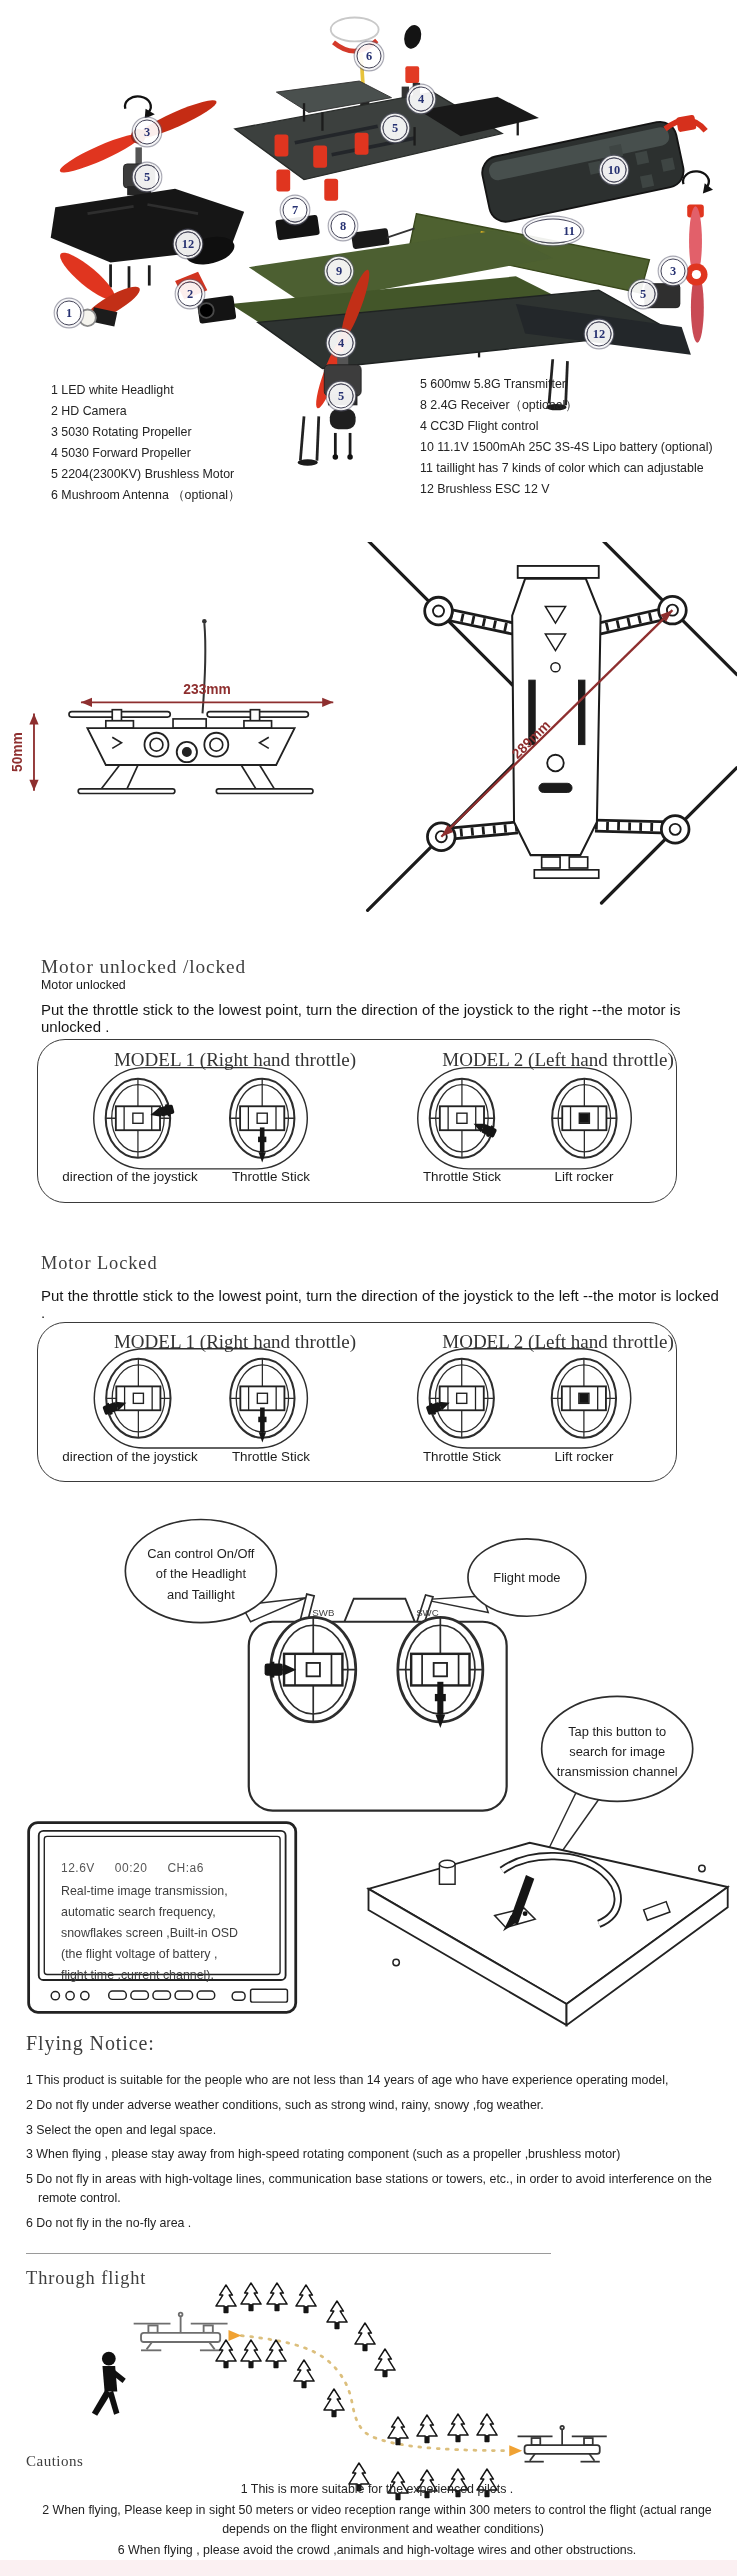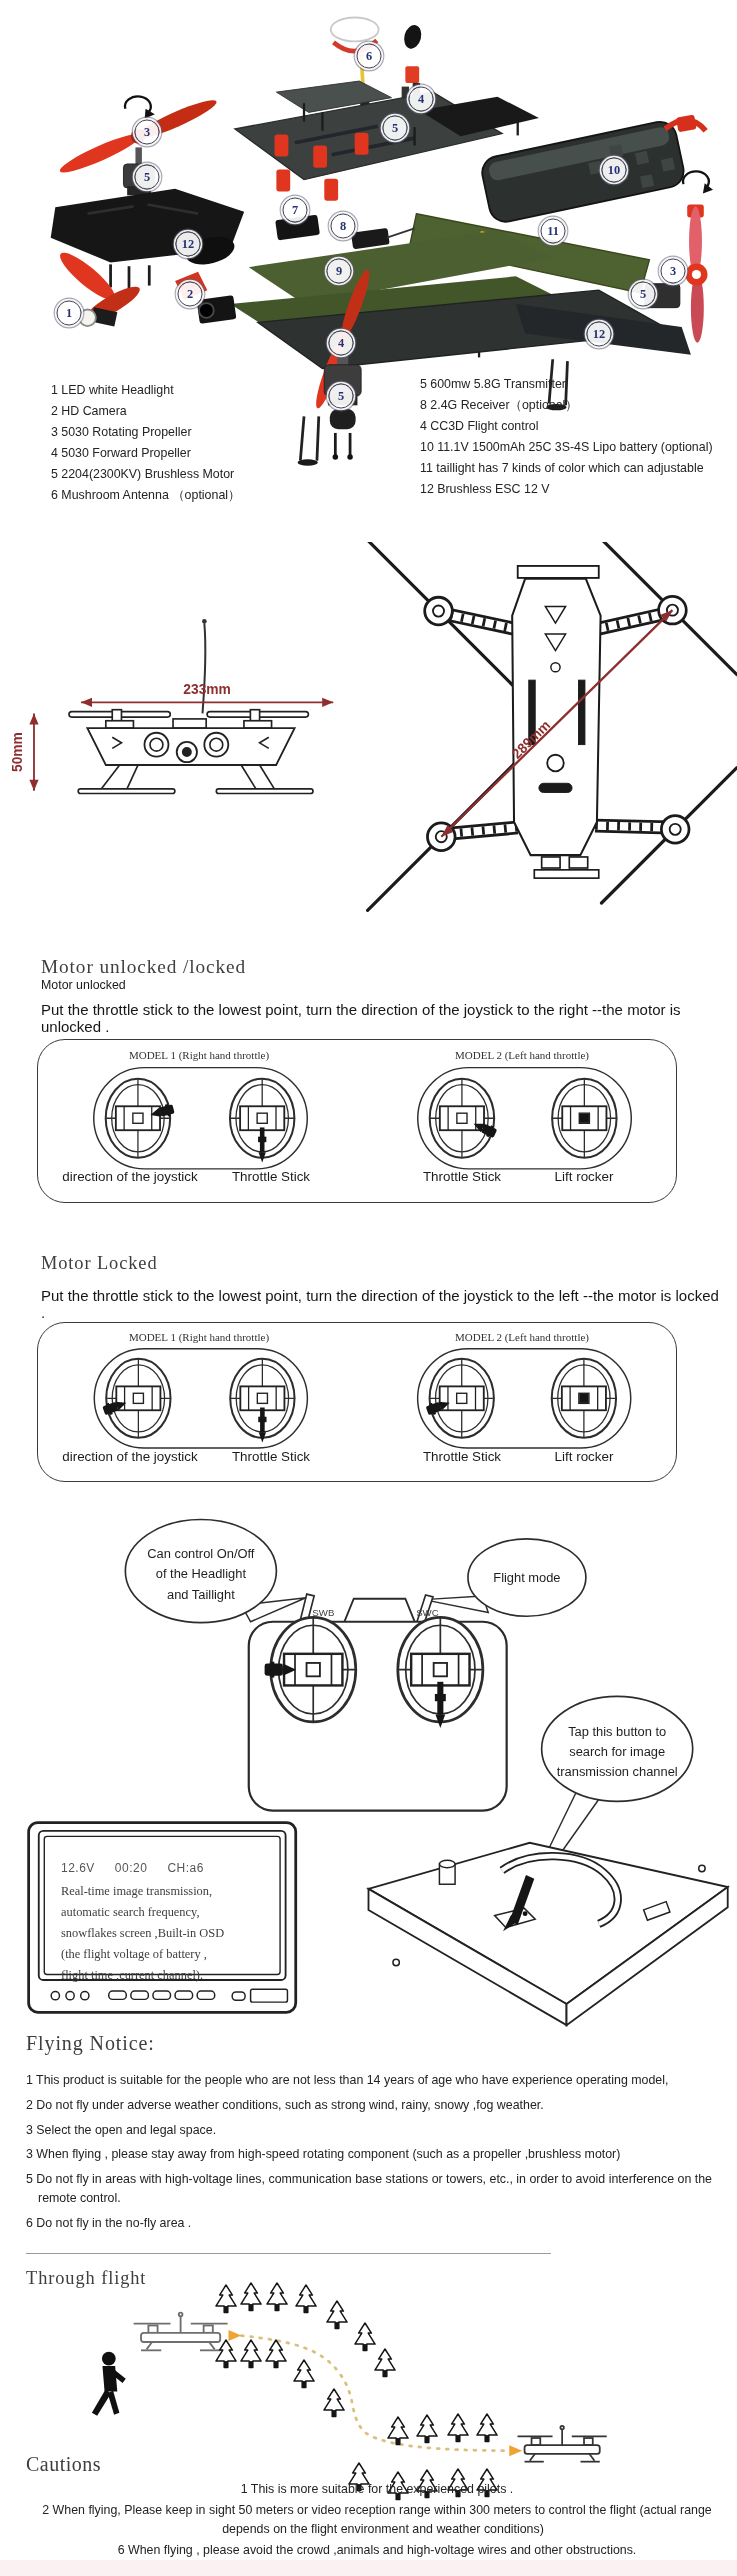--- a/index.html
+++ b/index.html
@@ -16,28 +16,28 @@
          transform:translate(-50%,-50%);
          font-family:"Liberation Serif",serif;font-weight:bold;
          font-size:12.4px;color:#273272;}
 
   .parts-col{position:absolute;font-size:12.4px;color:#242424;}
   .parts-col .part-item{line-height:21px;white-space:nowrap;}
 
   .instr{font-size:15px;color:#161616;}
 
   .panel{position:absolute;border:1.8px solid #3a3a3a;border-radius:28px;background:#fff;}
-  .model-label{position:absolute;font-family:"Liberation Serif",serif;font-size:11px;
-               color:#333;transform:translateX(-50%);white-space:nowrap;}
+  .model-label{position:absolute;font-family:"Liberation Serif",serif;font-size:19px;
+               color:#333;transform:translateX(-50%);white-space:nowrap;margin-left:36px;}
   .stick-label{position:absolute;font-size:13.4px;color:#1c1c1c;
                transform:translateX(-50%);white-space:nowrap;}
 
   .mon-status{position:absolute;display:flex;gap:20px;font-size:12px;color:#565656;letter-spacing:0.5px;}
   .mon-lines{position:absolute;font-size:12.4px;color:#3e3e3e;}
-  .mon-lines .mon-line{line-height:21px;white-space:nowrap;font-family:Liberation Serif, serif;}
+  .mon-lines .mon-line{line-height:21px;white-space:nowrap;}
 
   .fn-items{position:absolute;width:702px;}
   .fn-items .fn-item{font-size:12.4px;line-height:19.3px;margin-bottom:5.5px;
                      padding-left:12px;text-indent:-12px;color:#232323;}
   .ca-items{position:absolute;width:702px;text-align:center;}
   .ca-items .ca-item{font-size:12.4px;line-height:18.4px;margin-bottom:2.8px;
                      padding-left:12px;text-indent:-12px;color:#232323;}
 
   .tree{position:absolute;width:22px;height:29.5px;}
   .divider{position:absolute;height:0;border-top:1.8px solid #9a9a9a;}
@@ -249,21 +249,21 @@
       </div>
       <div class="badge" style="left: 295px; top: 210px;">
         <span>7</span>
       </div>
       <div class="badge" style="left: 343px; top: 226px;">
         <span>8</span>
       </div>
       <div class="badge" style="left: 188px; top: 244px;">
         <span>12</span>
       </div>
-      <div class="badge" style="left: 553px; top: 231px;">
+      <div class="badge" style="left: 553px; top: 231px; padding-left: 32px;">
         <span>11</span>
       </div>
       <div class="badge" style="left: 339px; top: 271px;">
         <span>9</span>
       </div>
       <div class="badge" style="left: 190px; top: 294px;">
         <span>2</span>
       </div>
       <div class="badge" style="left: 69px; top: 313px;">
         <span>1</span>
@@ -757,21 +757,21 @@
       </svg>
     </div>
       <div class="tree" style="left: 476px; top: 2468px;">
       <svg width="22" height="29.5" viewBox="0 0 24 32">
         <polygon points="12,1 19,12 15.5,12 23,24 14,24 14,31 10,31 10,24 1,24 8.5,12 5,12" fill="#fff" stroke="#141414" stroke-width="1.6" stroke-linejoin="round"></polygon>
         <rect x="10" y="24" width="4" height="7" fill="#141414"></rect>
       </svg>
     </div>
     </div>
 
-  <div class="abs serif" style="left:26px;top:2453px;font-size:20px;letter-spacing:0.5px">Cautions</div>
+  <div class="abs serif" style="left:26px;top:2453px;font-size:15px;letter-spacing:0.5px">Cautions</div>
   <div class="ca-items" style="left:26px;top:2480px">
 
   <div class="ca-item">1 This is more suitable for the experienced pilots .</div>
       <div class="ca-item">2 When flying,  Please keep in sight 50 meters or video reception range within 300 meters to control the flight (actual range depends on the flight environment and weather conditions)</div>
       <div class="ca-item">6 When flying , please avoid the crowd ,animals and high-voltage wires and other obstructions.</div>
     </div>
 
   <div class="pink-strip"></div>
 </div>
 

